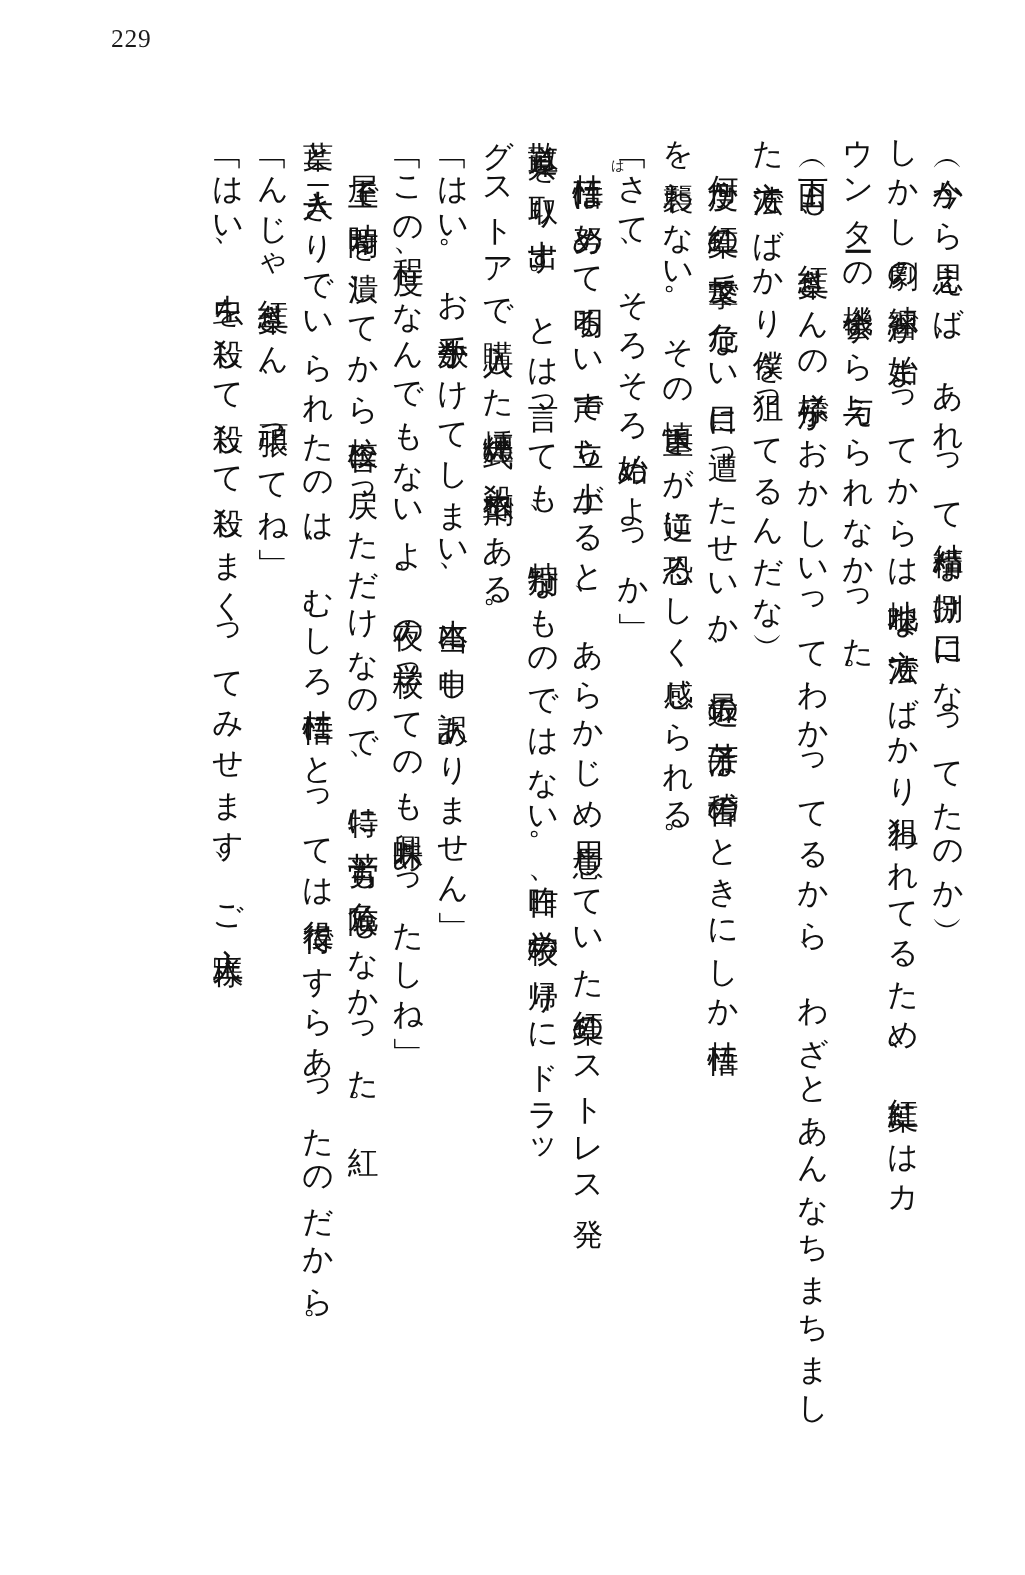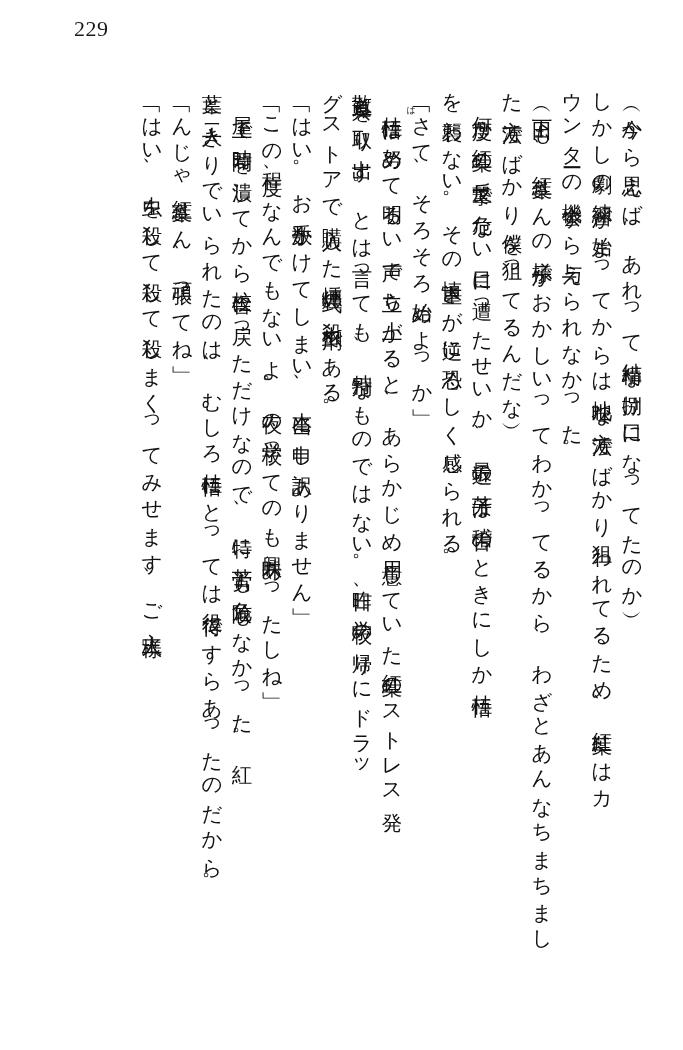--- a/index.html
+++ b/index.html
@@ -14,21 +14,21 @@
     position: relative;
     width: 683px;
     height: 1050px;
     background: #ffffff;
     overflow: hidden;
   }
   .page-number {
     position: absolute;
     top: 16px;
     left: 74px;
-    font-size: 22px;
+    font-size: 17px;
     font-family: "Liberation Serif", serif;
     color: #1a1a1a;
     letter-spacing: 0.5px;
     text-align: right;
   }
   
   .body-text {
     position: absolute;
     top: 78px;
     left: 46px;

